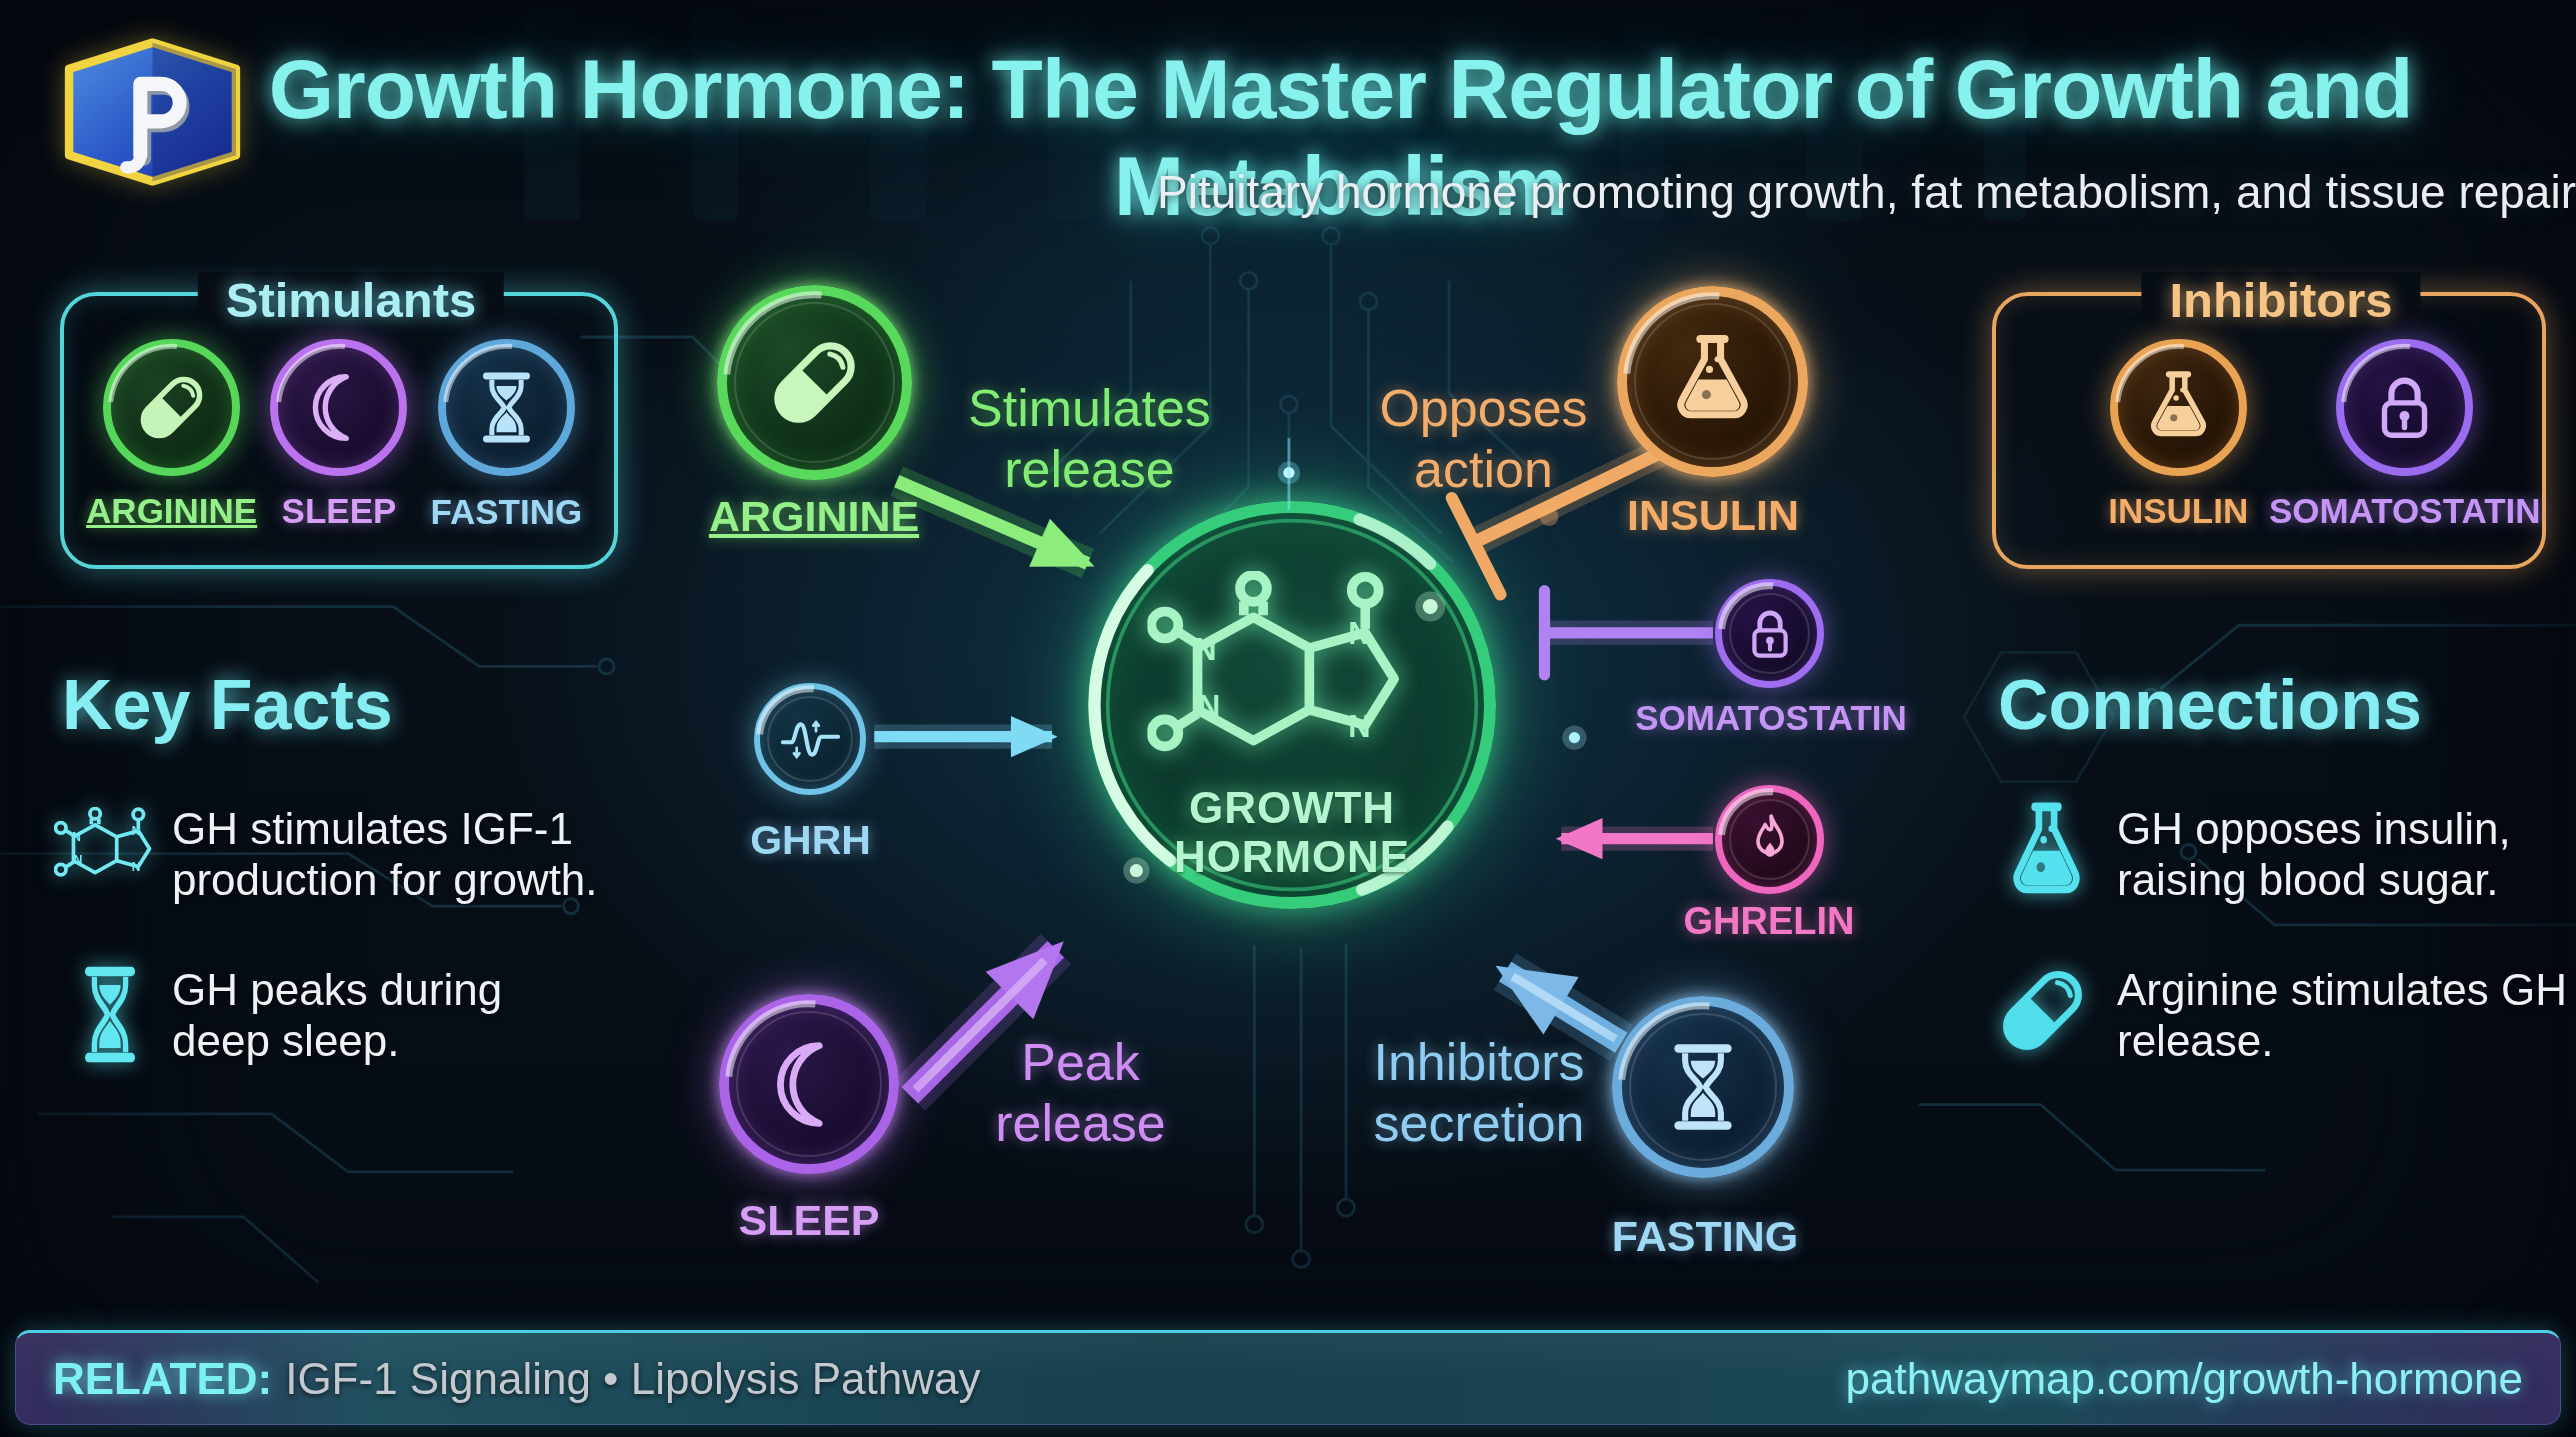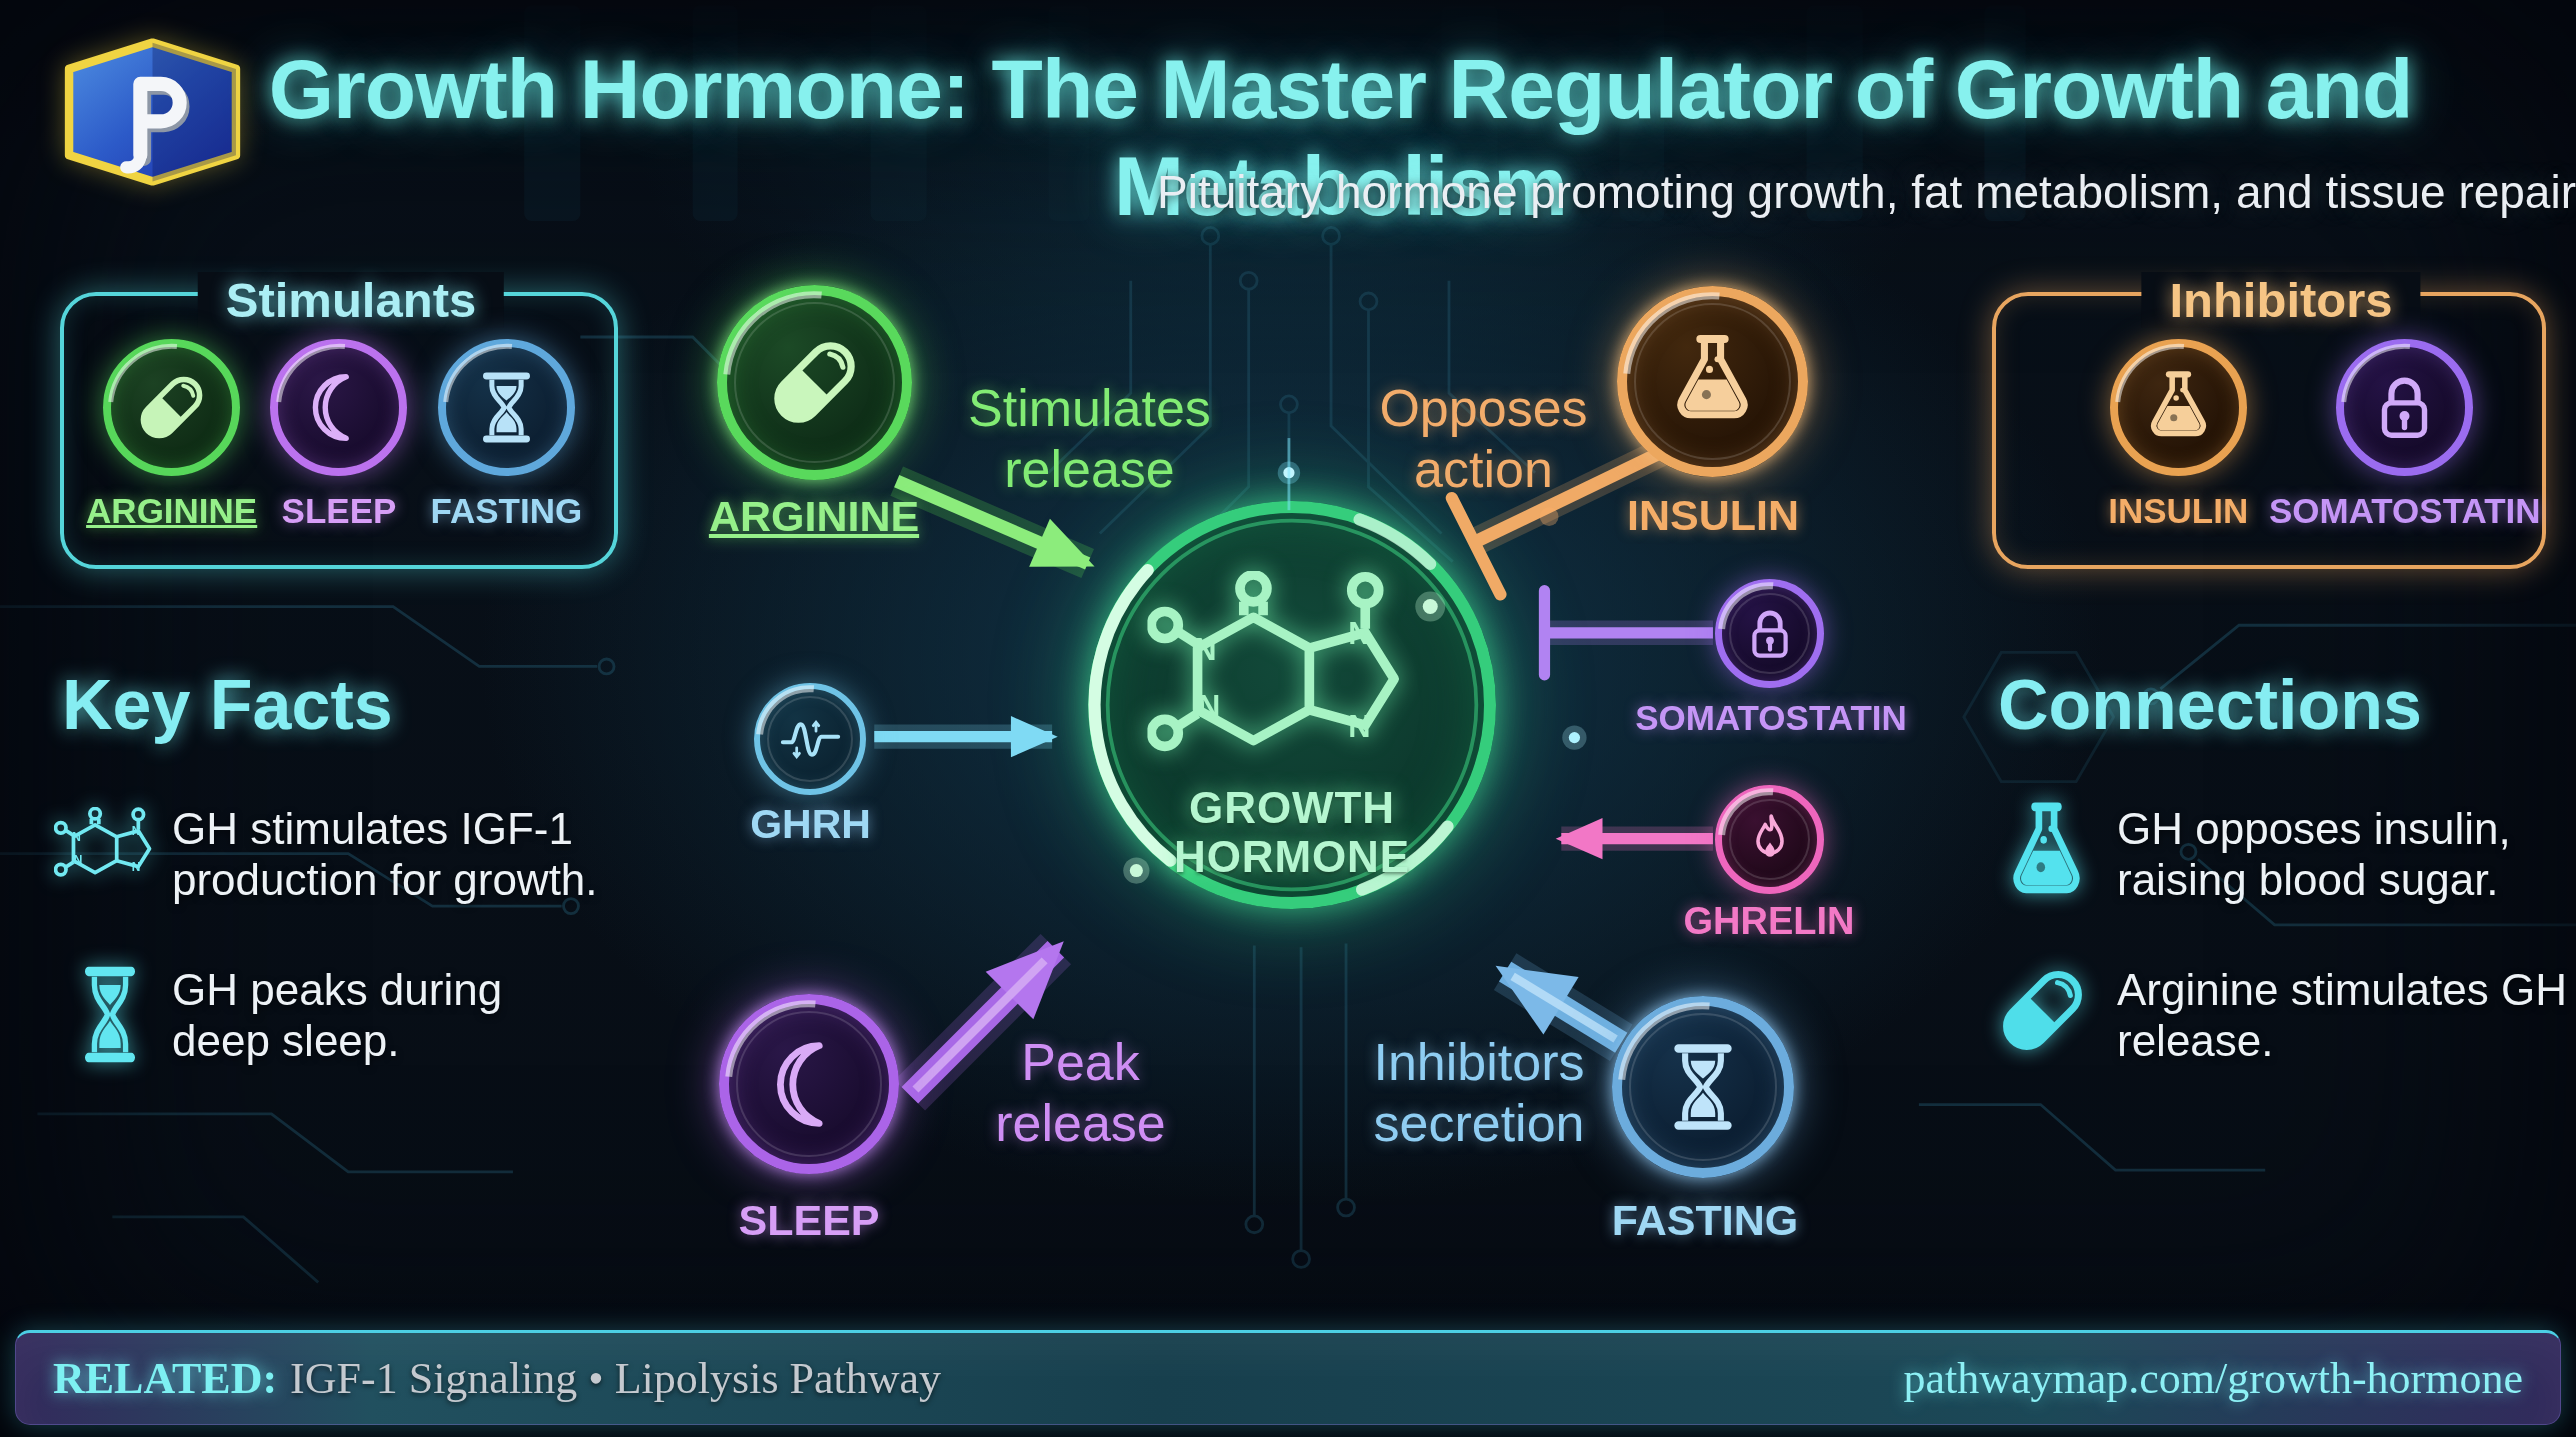--- a/index.html
+++ b/index.html
@@ -51,21 +51,21 @@
   .d-blue{border:8.4px solid #5fa8dc;background:radial-gradient(circle at 35% 30%,#143148 0%,#0c1e30 70%);
     box-shadow:0 0 28px rgba(95,170,220,.55),inset 0 0 19px rgba(95,170,220,.3);}
   .d-orange{border:8.4px solid #e9a251;background:radial-gradient(circle at 35% 30%,#3e2610 0%,#221205 70%);
     box-shadow:0 0 28px rgba(233,162,81,.55),inset 0 0 19px rgba(233,162,81,.3);}
   .d-violet{border:8.4px solid #9b6cf0;background:radial-gradient(circle at 35% 30%,#241245 0%,#140a28 70%);
     box-shadow:0 0 28px rgba(155,108,240,.55),inset 0 0 19px rgba(155,108,240,.3);}
   .p-lbl{margin-top:15px;font-size:35px;font-weight:bold;text-align:center;white-space:nowrap;}
 
   .c-green{color:#96f08a;text-shadow:0 0 13px rgba(120,240,110,.6);text-decoration:underline;}
   .c-purple{color:#d79ef6;text-shadow:0 0 13px rgba(200,140,245,.6);}
-  .c-blue{color:#9fd8f4;text-shadow:0 0 13px rgba(140,200,245,.6);}
+  .c-blue{color:#9fd8f4;text-shadow:0 0 13px rgba(140,200,245,.6);margin-top:16px;}
   .c-orange{color:#f4ad68;text-shadow:0 0 13px rgba(245,175,105,.6);}
   .c-violet{color:#c595f6;text-shadow:0 0 13px rgba(185,140,245,.6);}
 
   
   .node{position:absolute;border-radius:50%;box-sizing:border-box;z-index:5;
     display:flex;align-items:center;justify-content:center;}
   .node::before{content:"";position:absolute;inset:6.6px;border-radius:50%;border:2.8px solid rgba(255,255,255,.14);}
   .node::after{content:"";position:absolute;inset:-3.7px;border-radius:50%;border:7.5px solid transparent;
     border-top-color:rgba(255,255,255,.5);transform:rotate(-40deg);}
   .n-arg{left:717px;top:285px;width:195px;height:195px;border:10.3px solid #59d95c;
@@ -110,21 +110,21 @@
     text-shadow:0 0 20.6px rgba(110,235,242,.75),0 2.8px 5.6px rgba(0,0,0,.6);}
   .fact-ic{position:absolute;z-index:6;filter:drop-shadow(0 0 9.4px rgba(90,230,240,.65));}
   .fact-t{position:absolute;z-index:6;font-size:44px;line-height:1.17;color:#edf2f6;
     text-shadow:0 1.9px 7.5px rgba(0,0,0,.65);}
 
   
   .footer{position:absolute;left:15px;top:1330px;width:2546px;height:95px;z-index:10;
     box-sizing:border-box;border-radius:15px;border:1.9px solid rgba(120,110,200,.45);border-top:3.7px solid #4ccfe4;
     background:linear-gradient(90deg,#332a5c 0%,#21505f 14%,#173f4d 45%,#1c4857 80%,#322a5c 100%);
     box-shadow:0 0 26px rgba(70,200,220,.3),inset 0 24px 43px rgba(255,255,255,.045);
-    display:flex;align-items:center;justify-content:space-between;padding:0 37px;font-family:Liberation Serif, serif;}
+    display:flex;align-items:center;justify-content:space-between;padding:0 37px;}
   .foot-left{font-size:44px;color:#c4c9cf;text-shadow:0 1.9px 5.6px rgba(0,0,0,.6);}
   .foot-left b{color:#7df0f2;font-weight:bold;text-shadow:0 0 15px rgba(110,240,242,.8);margin-right:13px;}
   .foot-url{font-size:44px;color:#8df0f5;text-decoration:none;text-shadow:0 0 15px rgba(110,240,245,.7);}
 </style>
 </head>
 <body>
 
 <svg class="hidden-defs" aria-hidden="true">
   <defs>
     <symbol id="i-pill" viewBox="0 0 100 100">

